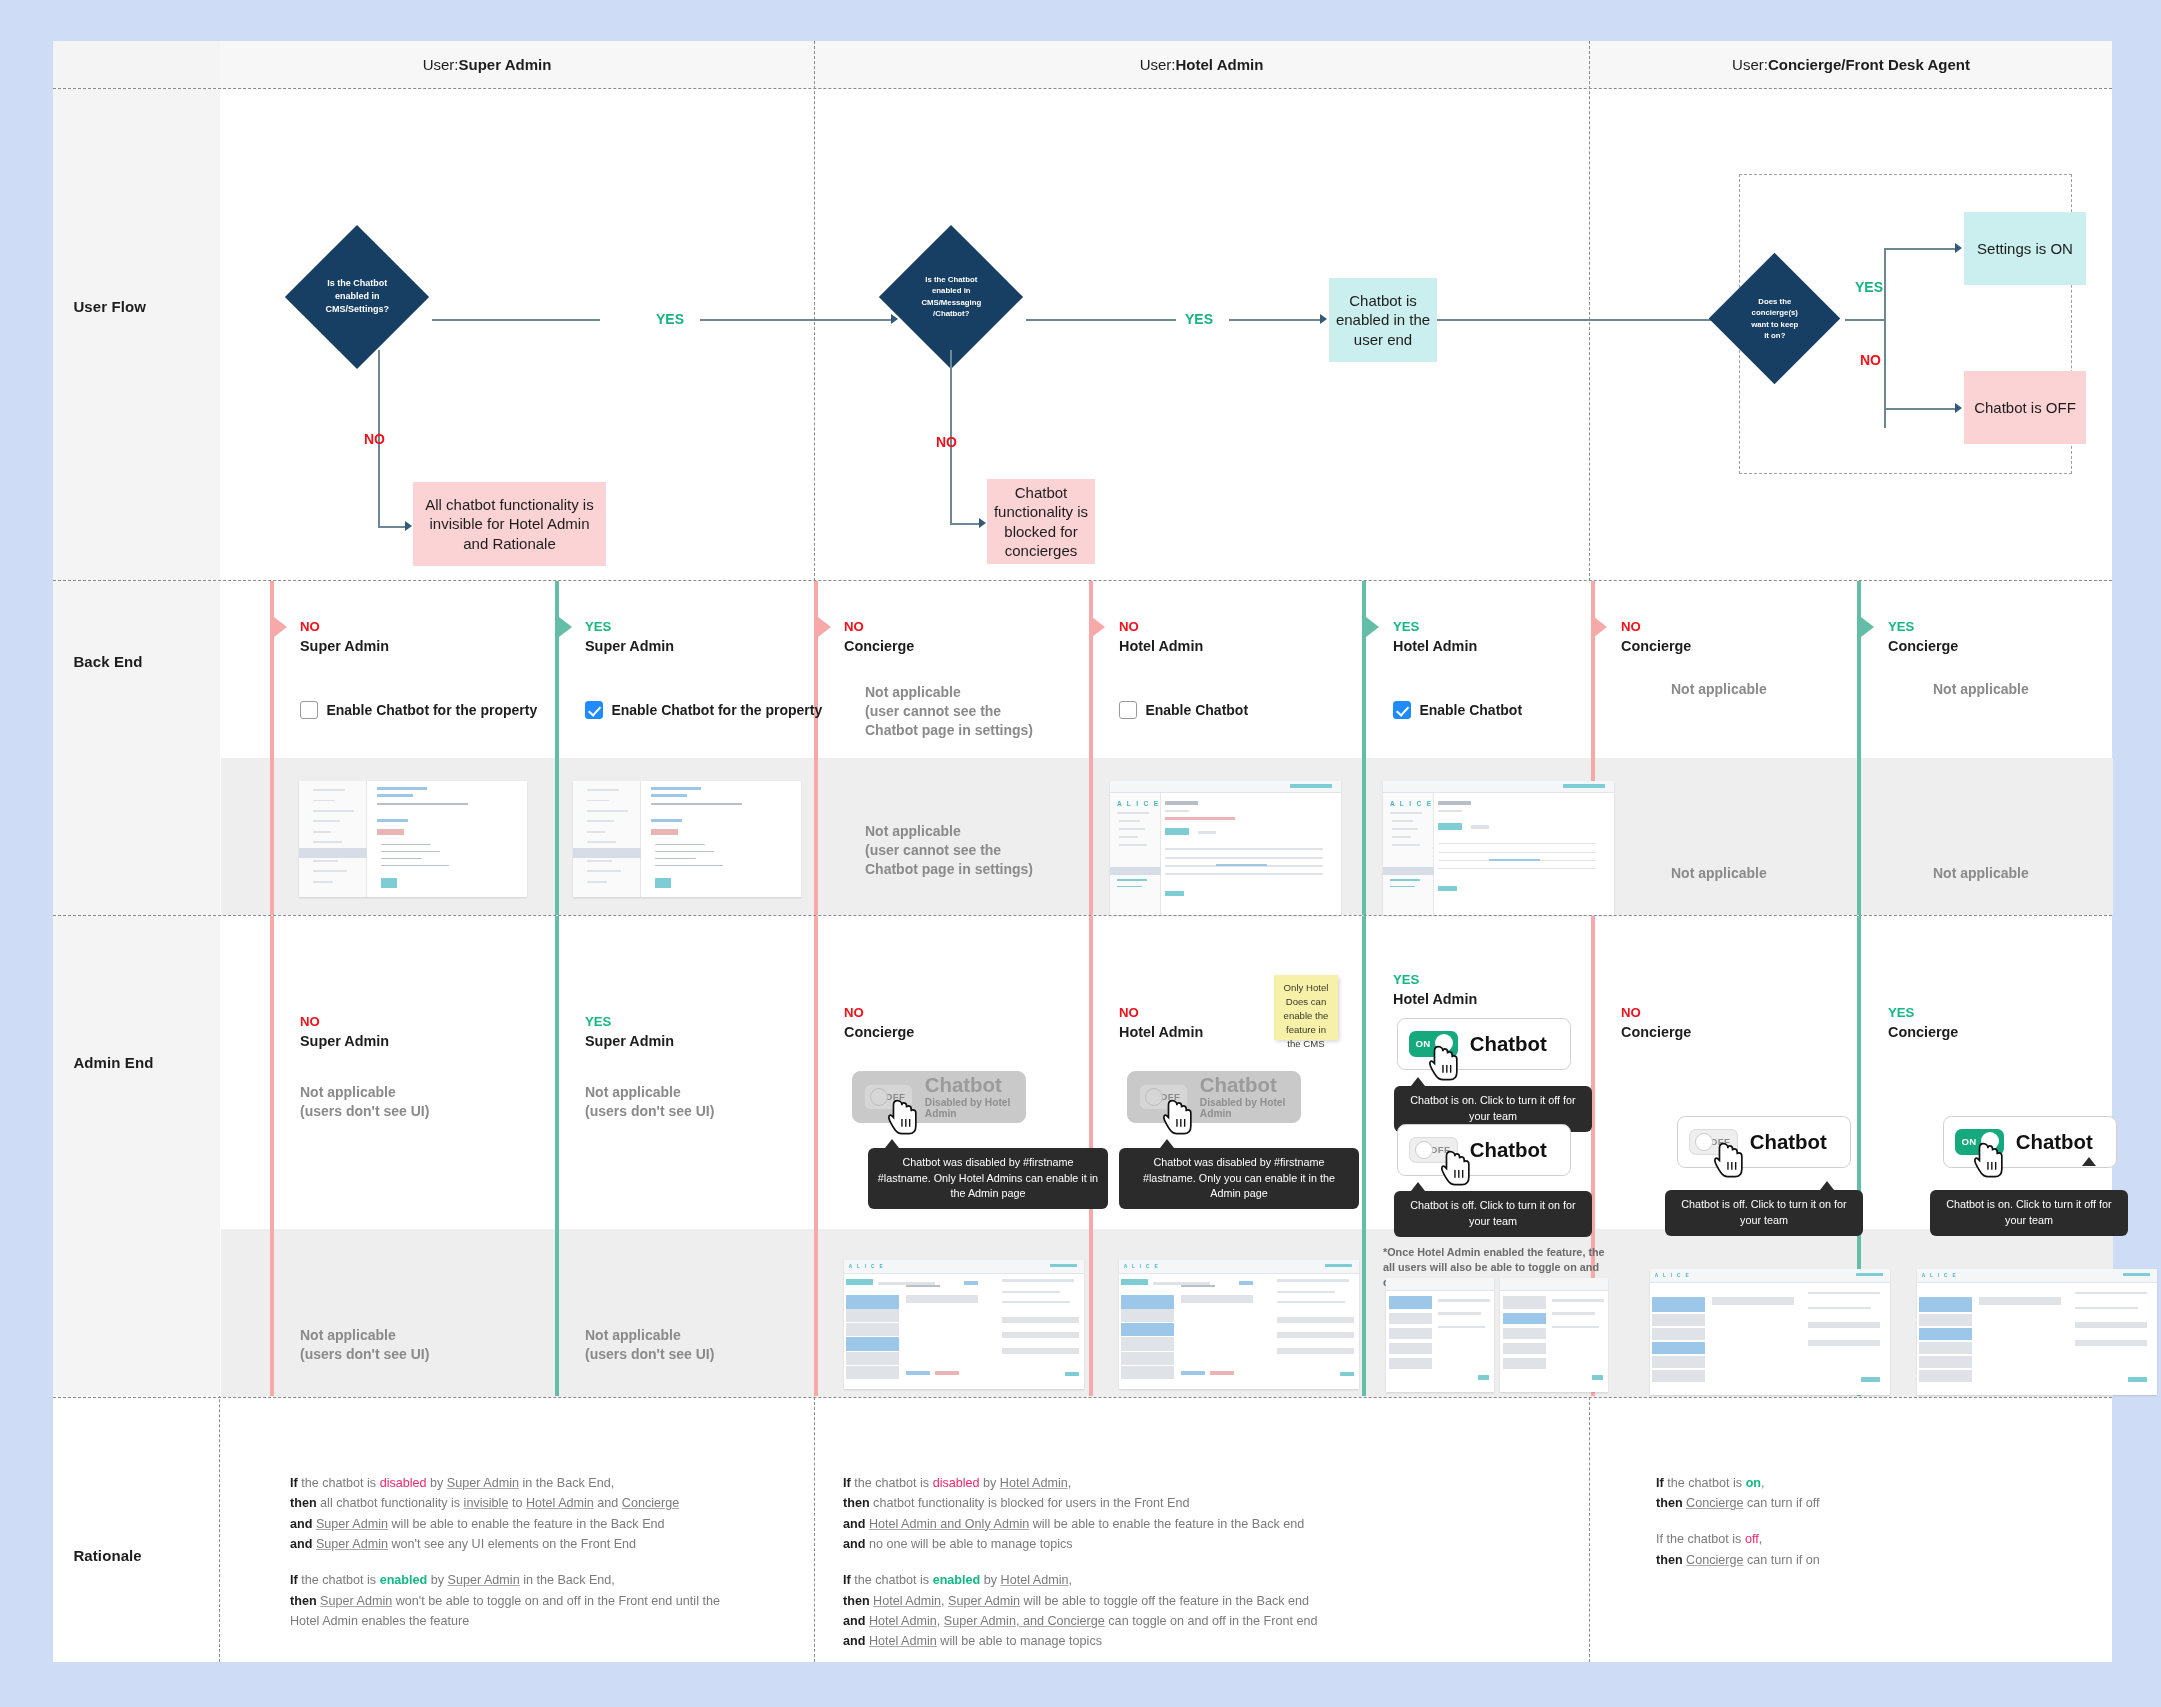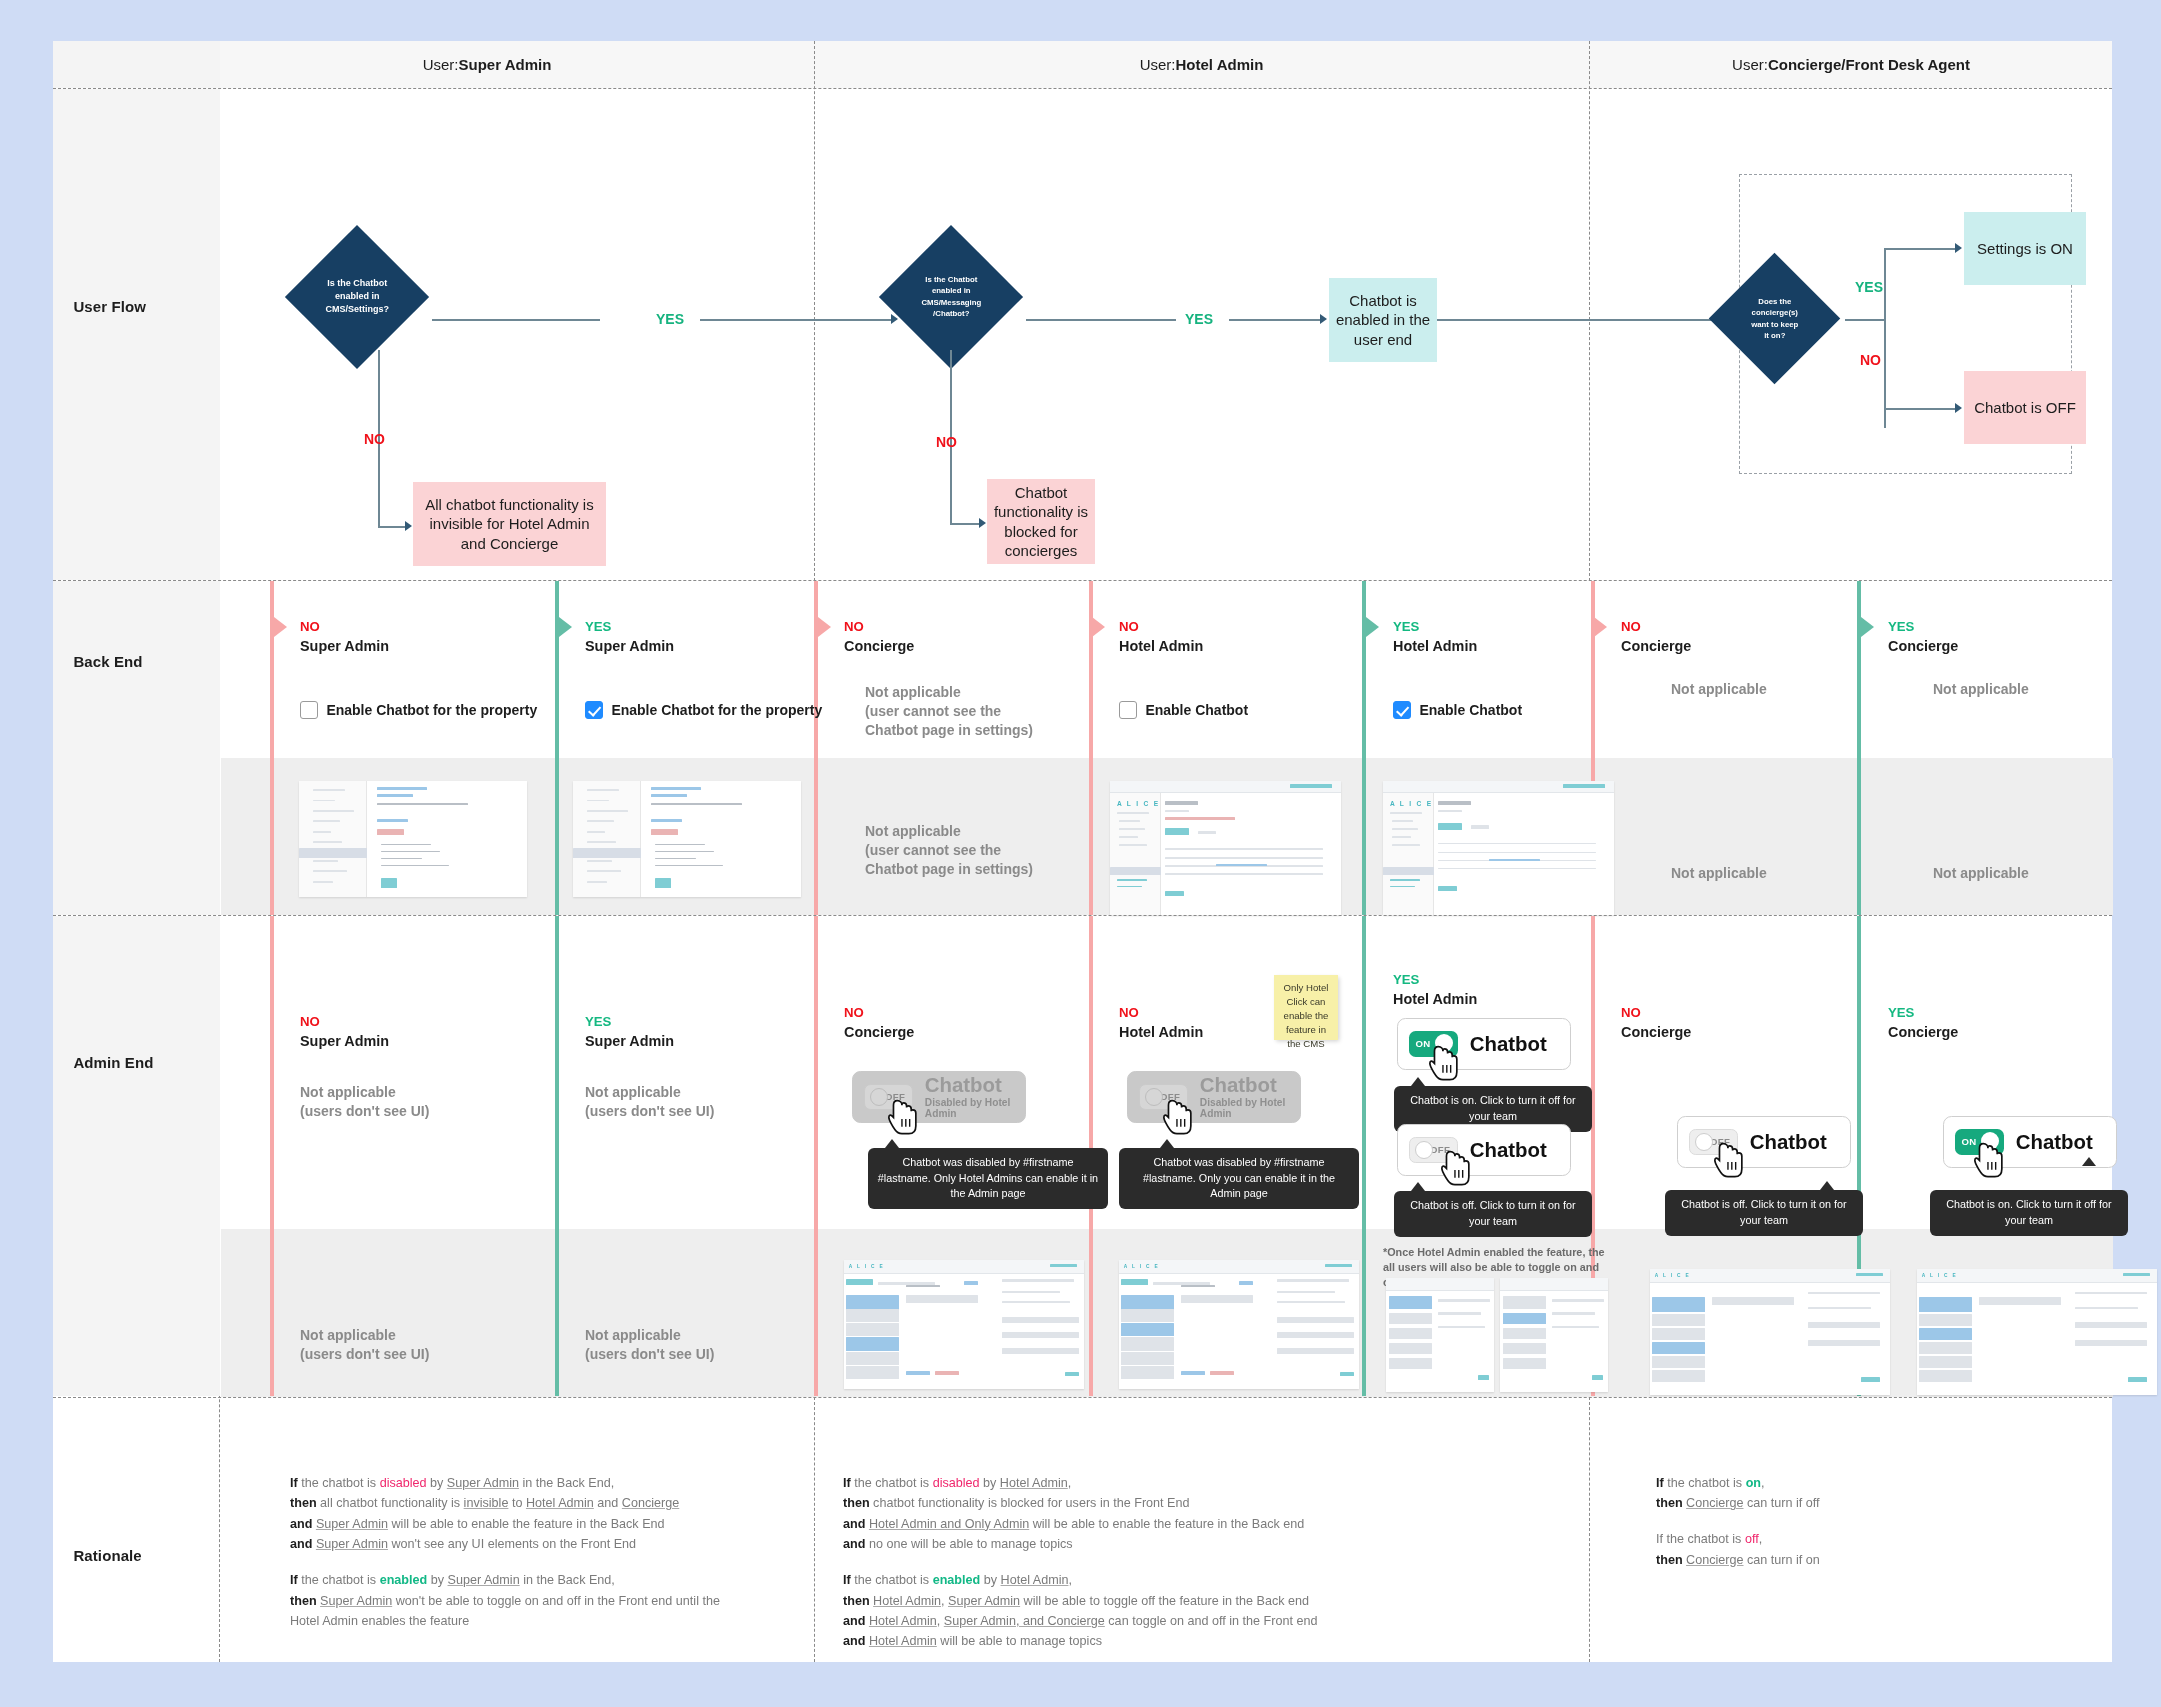--- a/index.html
+++ b/index.html
@@ -212,21 +212,21 @@
   </div>
   <div class="conn h" style="left:379px; top:278px; width:168px;"></div>
   <div class="flowlabel yes" style="left:603px; top:270px;">YES</div>
   <div class="conn h" style="left:647px; top:278px; width:192px;"></div>
   <div class="arrowhead" style="left:838px; top:273px;"></div>
 
   <div class="conn v" style="left:325px; top:309px; height:177px;"></div>
   <div class="flowlabel no" style="left:311px; top:390px;">NO</div>
   <div class="conn h" style="left:325px; top:485px; width:29px;"></div>
   <div class="arrowhead" style="left:352px; top:480px;"></div>
-  <div class="dbox pink" style="left:360px; top:441px; width:193px; height:84px;">All chatbot functionality is invisible for Hotel Admin and Concierge</div>
+  <div class="dbox pink" style="left:360px; top:441px; width:193px; height:84px;">All chatbot functionality is invisible for Hotel Admin and Rationale</div>
 
   <div class="diamond" style="left:847px; top:205px; width:102px; height:102px;">
     <span style="font-size:7.8px">
       <i style="font-style:normal">Is the Chatbot</i><br>
       <i style="font-style:normal">enabled in</i><br>
       <i style="font-style:normal">CMS/Messaging</i><br>
       <i style="font-style:normal">/Chatbot?</i>
     </span>
   </div>
   <div class="conn h" style="left:973px; top:278px; width:150px;"></div>
@@ -468,21 +468,21 @@
   </div>
   <svg class="cursor" style="left:835px; top:1058px;" viewBox="0 0 40 48">
     <path d="M12 2 C8 2 7 5 7 8 L7 24 L5 22 C3 20 1 21 1 24 C1 27 6 36 9 40 C11 43 14 45 18 45 L27 45 C33 45 36 41 36 35 L36 18 C36 15 34 14 32 14 C31 14 30 15 30 16 L30 13 C30 10 28 9 26 9 C25 9 24 10 24 11 L24 9 C24 6 22 5 20 5 C19 5 18 6 18 7 L18 8 C18 5 16 2 12 2 Z" fill="#fff" stroke="#111" stroke-width="2.2"></path>
     <path d="M18 26 L18 36 M23 26 L23 36 M28 26 L28 36" stroke="#111" stroke-width="1.8"></path>
   </svg>
   <div class="tt-arrow" style="left:832px; top:1098px;"></div>
   <div class="tooltip" style="left:791px; top:1107px; width:240px;margin-left:24px;">Chatbot was disabled by #firstname #lastname. Only Hotel Admins can enable it in the Admin page</div>
 
   <div class="verdict no" style="left:1066px; top:964px;">NO</div>
   <div class="role" style="left:1066px; top:983px;">Hotel Admin</div>
-  <div class="sticky" style="left:1221px; top:934px; width:64px; height:65px;">Only Hotel Click can enable the feature in the CMS</div>
+  <div class="sticky" style="left:1221px; top:934px; width:64px; height:65px;">Only Hotel Does can enable the feature in the CMS</div>
   <div class="togglecard disabled" style="left:1074px; top:1030px; width:174px; height:52px;">
     <div class="switch off muted">
       <span class="knob"></span>
       <span class="st">OFF</span>
     </div>
     <div>
       <div class="tglabel">Chatbot</div>
       <div class="tgsub">Disabled by Hotel Admin</div>
     </div>
   </div>

